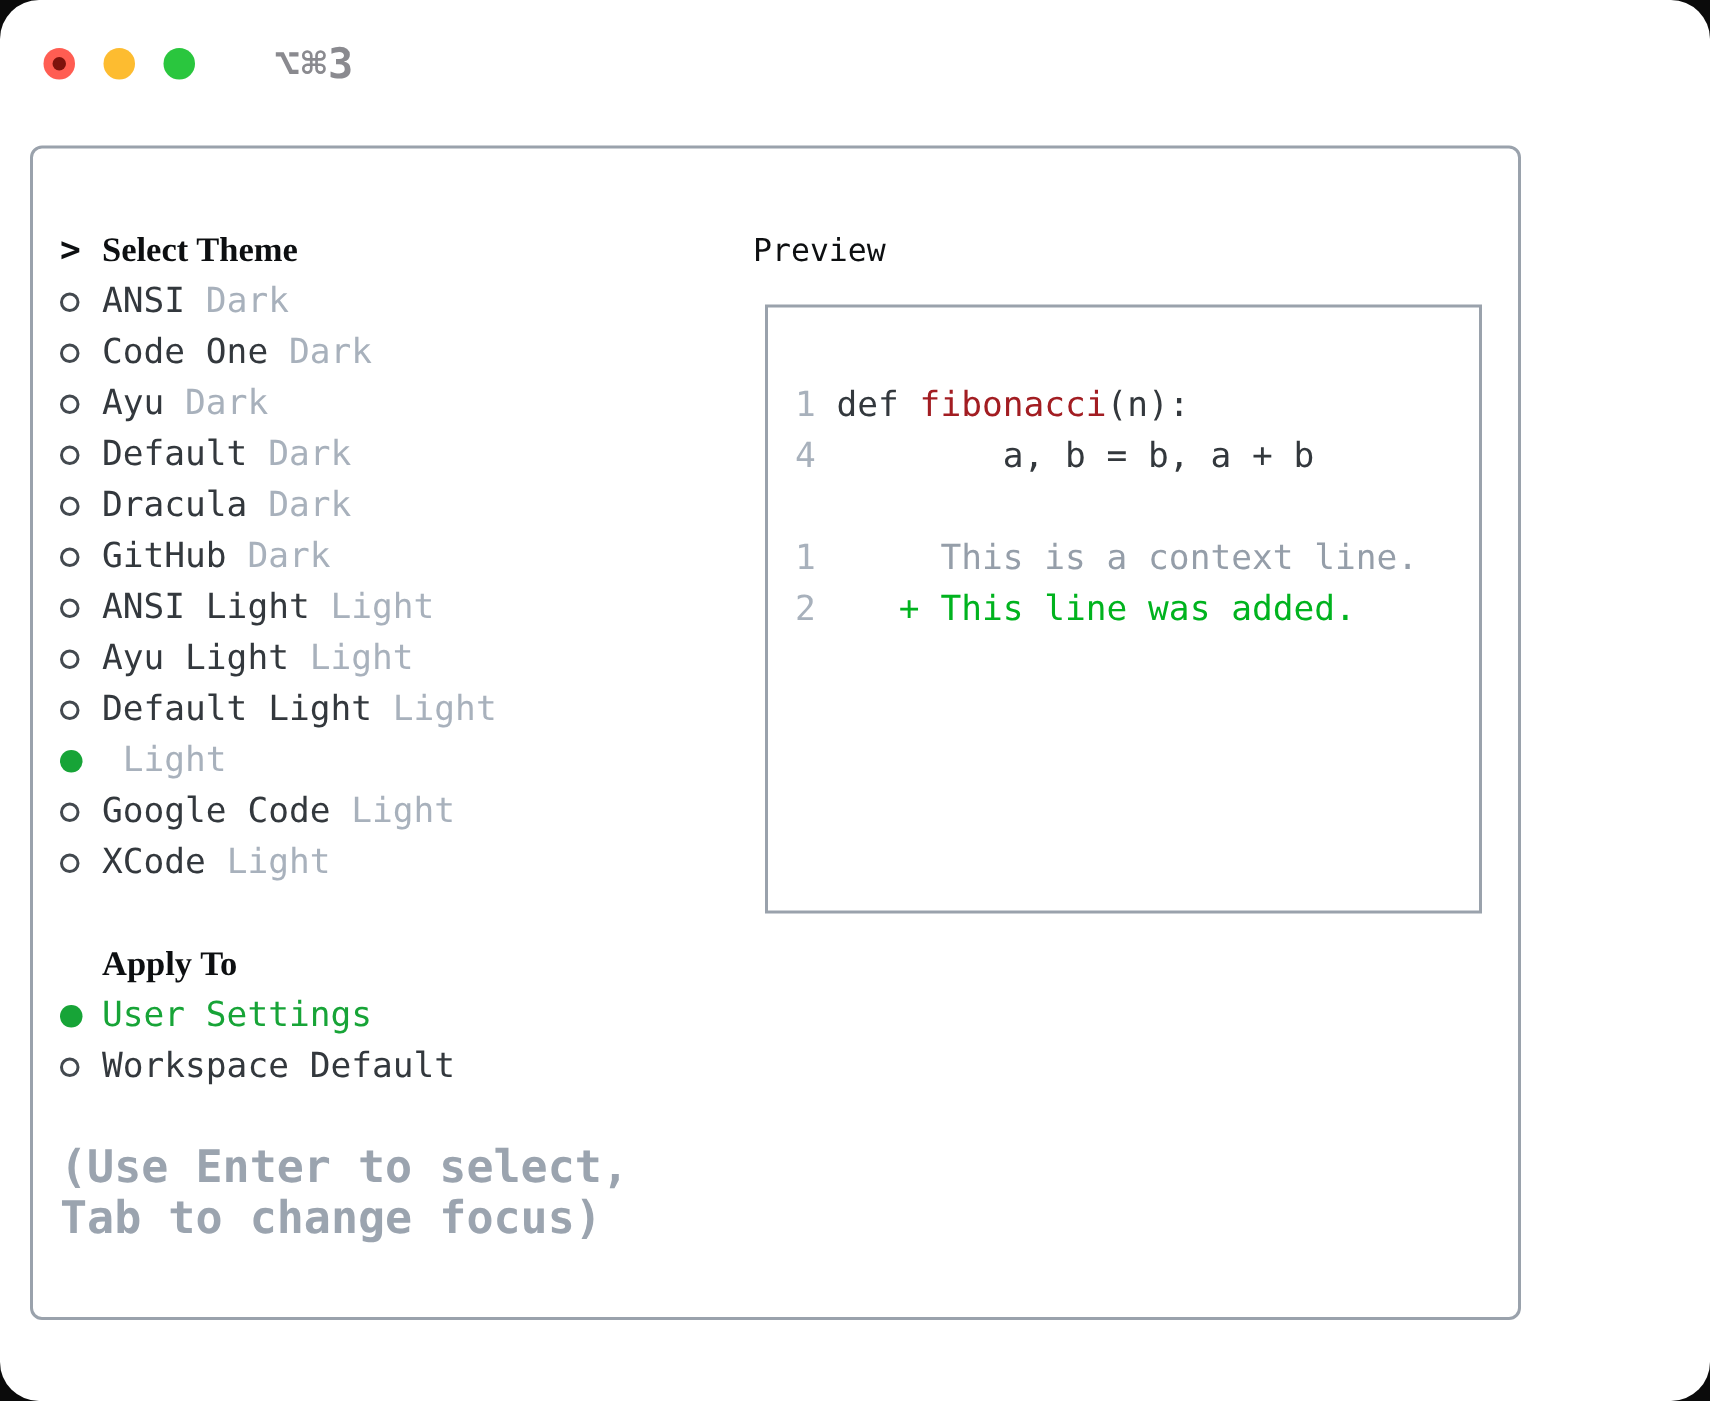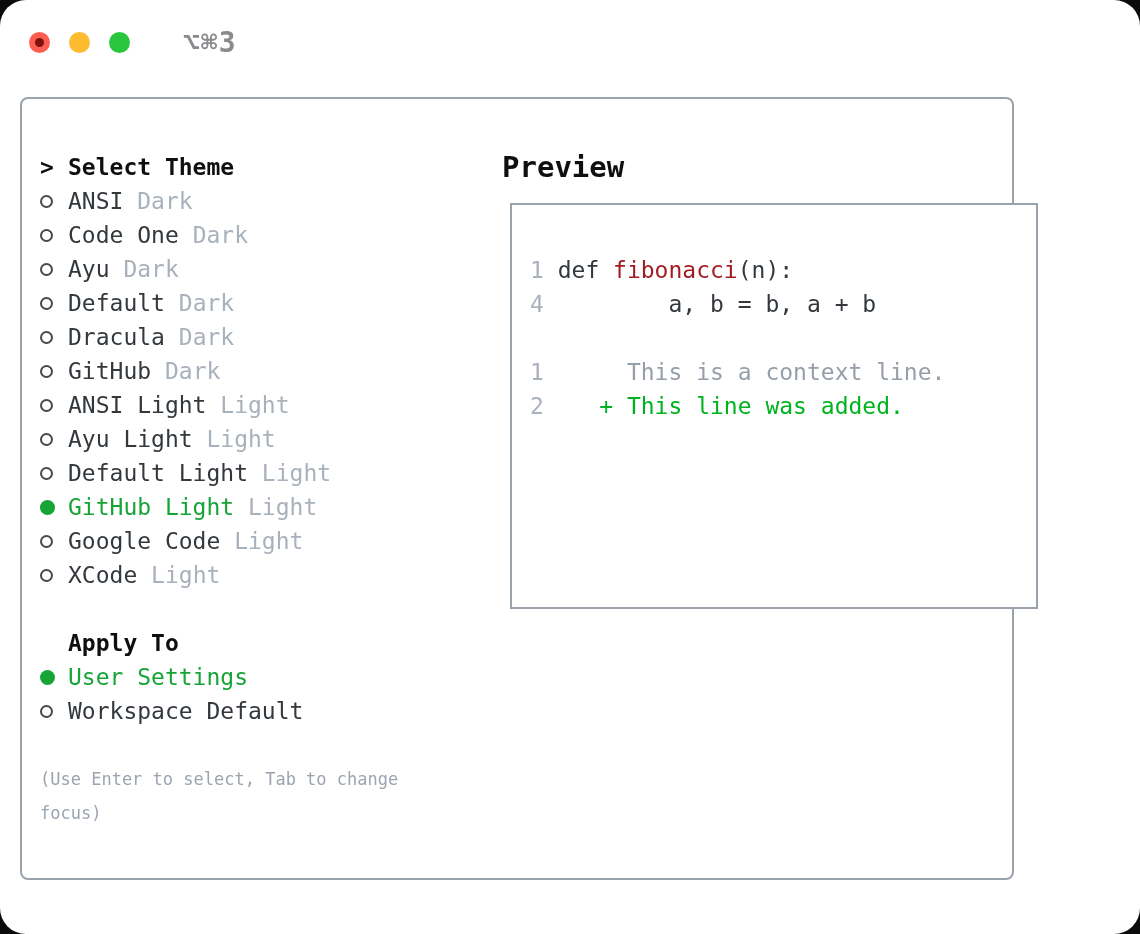--- a/index.html
+++ b/index.html
@@ -24,29 +24,29 @@
   .win-title{margin-left:34px;font-size:28px;font-weight:600;color:var(--title);letter-spacing:1px;}
   
   .panel{position:absolute;left:20px;top:97px;width:994px;height:783px;border:2px solid var(--border);border-radius:8px;background:#fff;}
   .col-left{position:absolute;left:18px;top:51px;width:440px;}
   .row{display:flex;align-items:center;height:34px;font-size:23px;color:var(--text);}
   .row span{white-space:pre;}
   .cell{display:inline-flex;align-items:center;width:28px;flex:0 0 28px;}
   .dot{width:13px;height:13px;border:2px solid var(--circle);border-radius:50%;}
   .dot.sel{width:15px;height:15px;border:none;background:var(--green);}
   .prefix{font-weight:bold;color:var(--heading);font-size:23px;}
-  .bold{font-weight:bold;color:var(--heading);}
+  .bold{font-weight:bold;color:var(--heading);font-family:Liberation Serif, serif;}
   .t-name{color:var(--text);}
   .t-name.green{color:var(--green);}
   .t-var{color:var(--muted);}
   .spacer{height:34px;}
-  .hint{font-size:17px;line-height:34px;color:var(--hint);width:418px;white-space:normal;}
+  .hint{font-size:30px;line-height:34px;color:var(--hint);width:418px;white-space:normal;font-weight:bold;}
   
-  .preview-header{position:absolute;left:480px;top:51px;height:34px;line-height:34px;font-size:29px;font-weight:bold;color:var(--heading);}
-  .preview-box{position:absolute;left:488px;top:104px;width:528px;height:406px;border:2px solid var(--border);background:#fff;padding:48px 16px 0 18px;}
+  .preview-header{position:absolute;left:480px;top:51px;height:34px;line-height:34px;font-size:21px;font-weight:normal;color:var(--heading);}
+  .preview-box{position:absolute;left:488px;top:104px;width:478px;height:406px;border:2px solid var(--border);background:#fff;padding:48px 16px 0 18px;}
   .code-row{height:34px;line-height:34px;font-size:23px;white-space:pre;}
   .lineno{display:inline-block;width:2ch;color:var(--muted);}
   .seg-code{color:var(--text);}
   .seg-func{color:var(--func);}
   .seg-num{color:var(--num);}
   .seg-builtin{color:var(--builtin);}
   .seg-context{color:var(--context);}
   .seg-deleted{color:var(--deleted);}
   .seg-added{color:var(--added);}
 </style>
@@ -111,21 +111,20 @@
             <span class="t-name">Ayu Light</span>
             <span class="t-var"> Light</span>
           </div>
           <div class="row">
             <span class="cell"><span class="dot"></span></span>
             <span class="t-name">Default Light</span>
             <span class="t-var"> Light</span>
           </div>
           <div class="row">
             <span class="cell"><span class="dot sel"></span></span>
-            <span class="t-name green">GitHub Light</span>
             <span class="t-var"> Light</span>
           </div>
           <div class="row">
             <span class="cell"><span class="dot"></span></span>
             <span class="t-name">Google Code</span>
             <span class="t-var"> Light</span>
           </div>
           <div class="row">
             <span class="cell"><span class="dot"></span></span>
             <span class="t-name">XCode</span>

